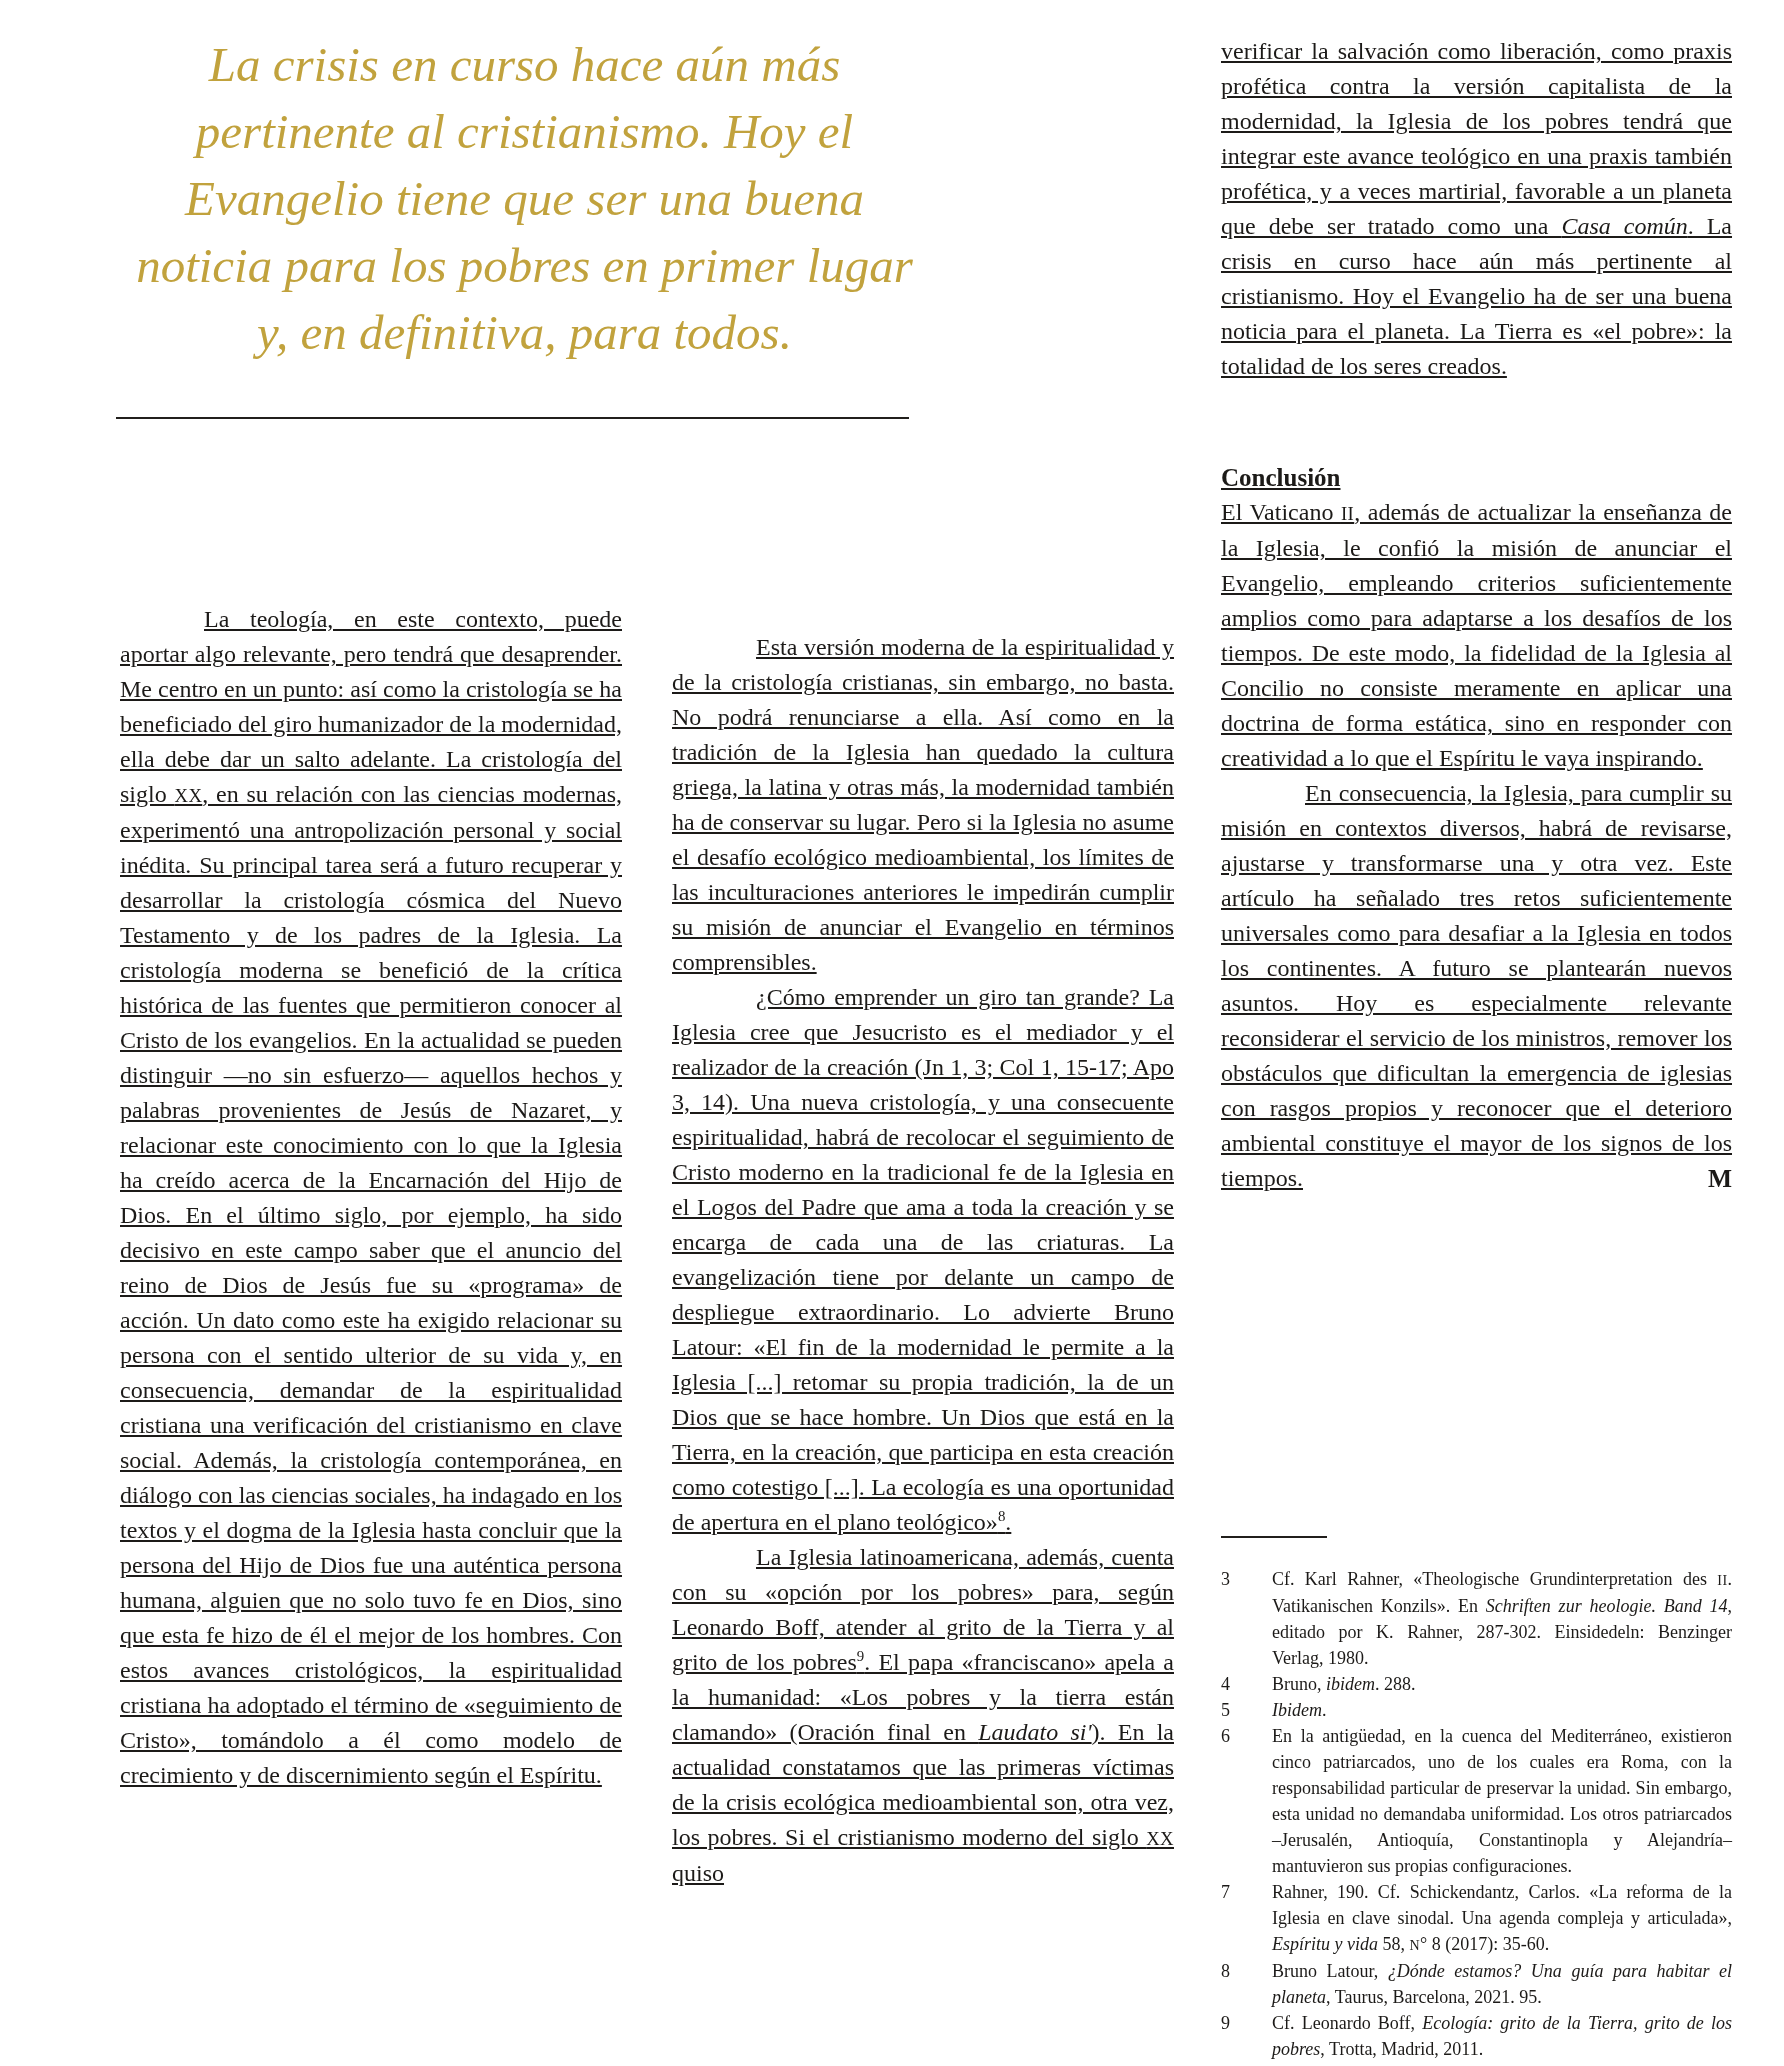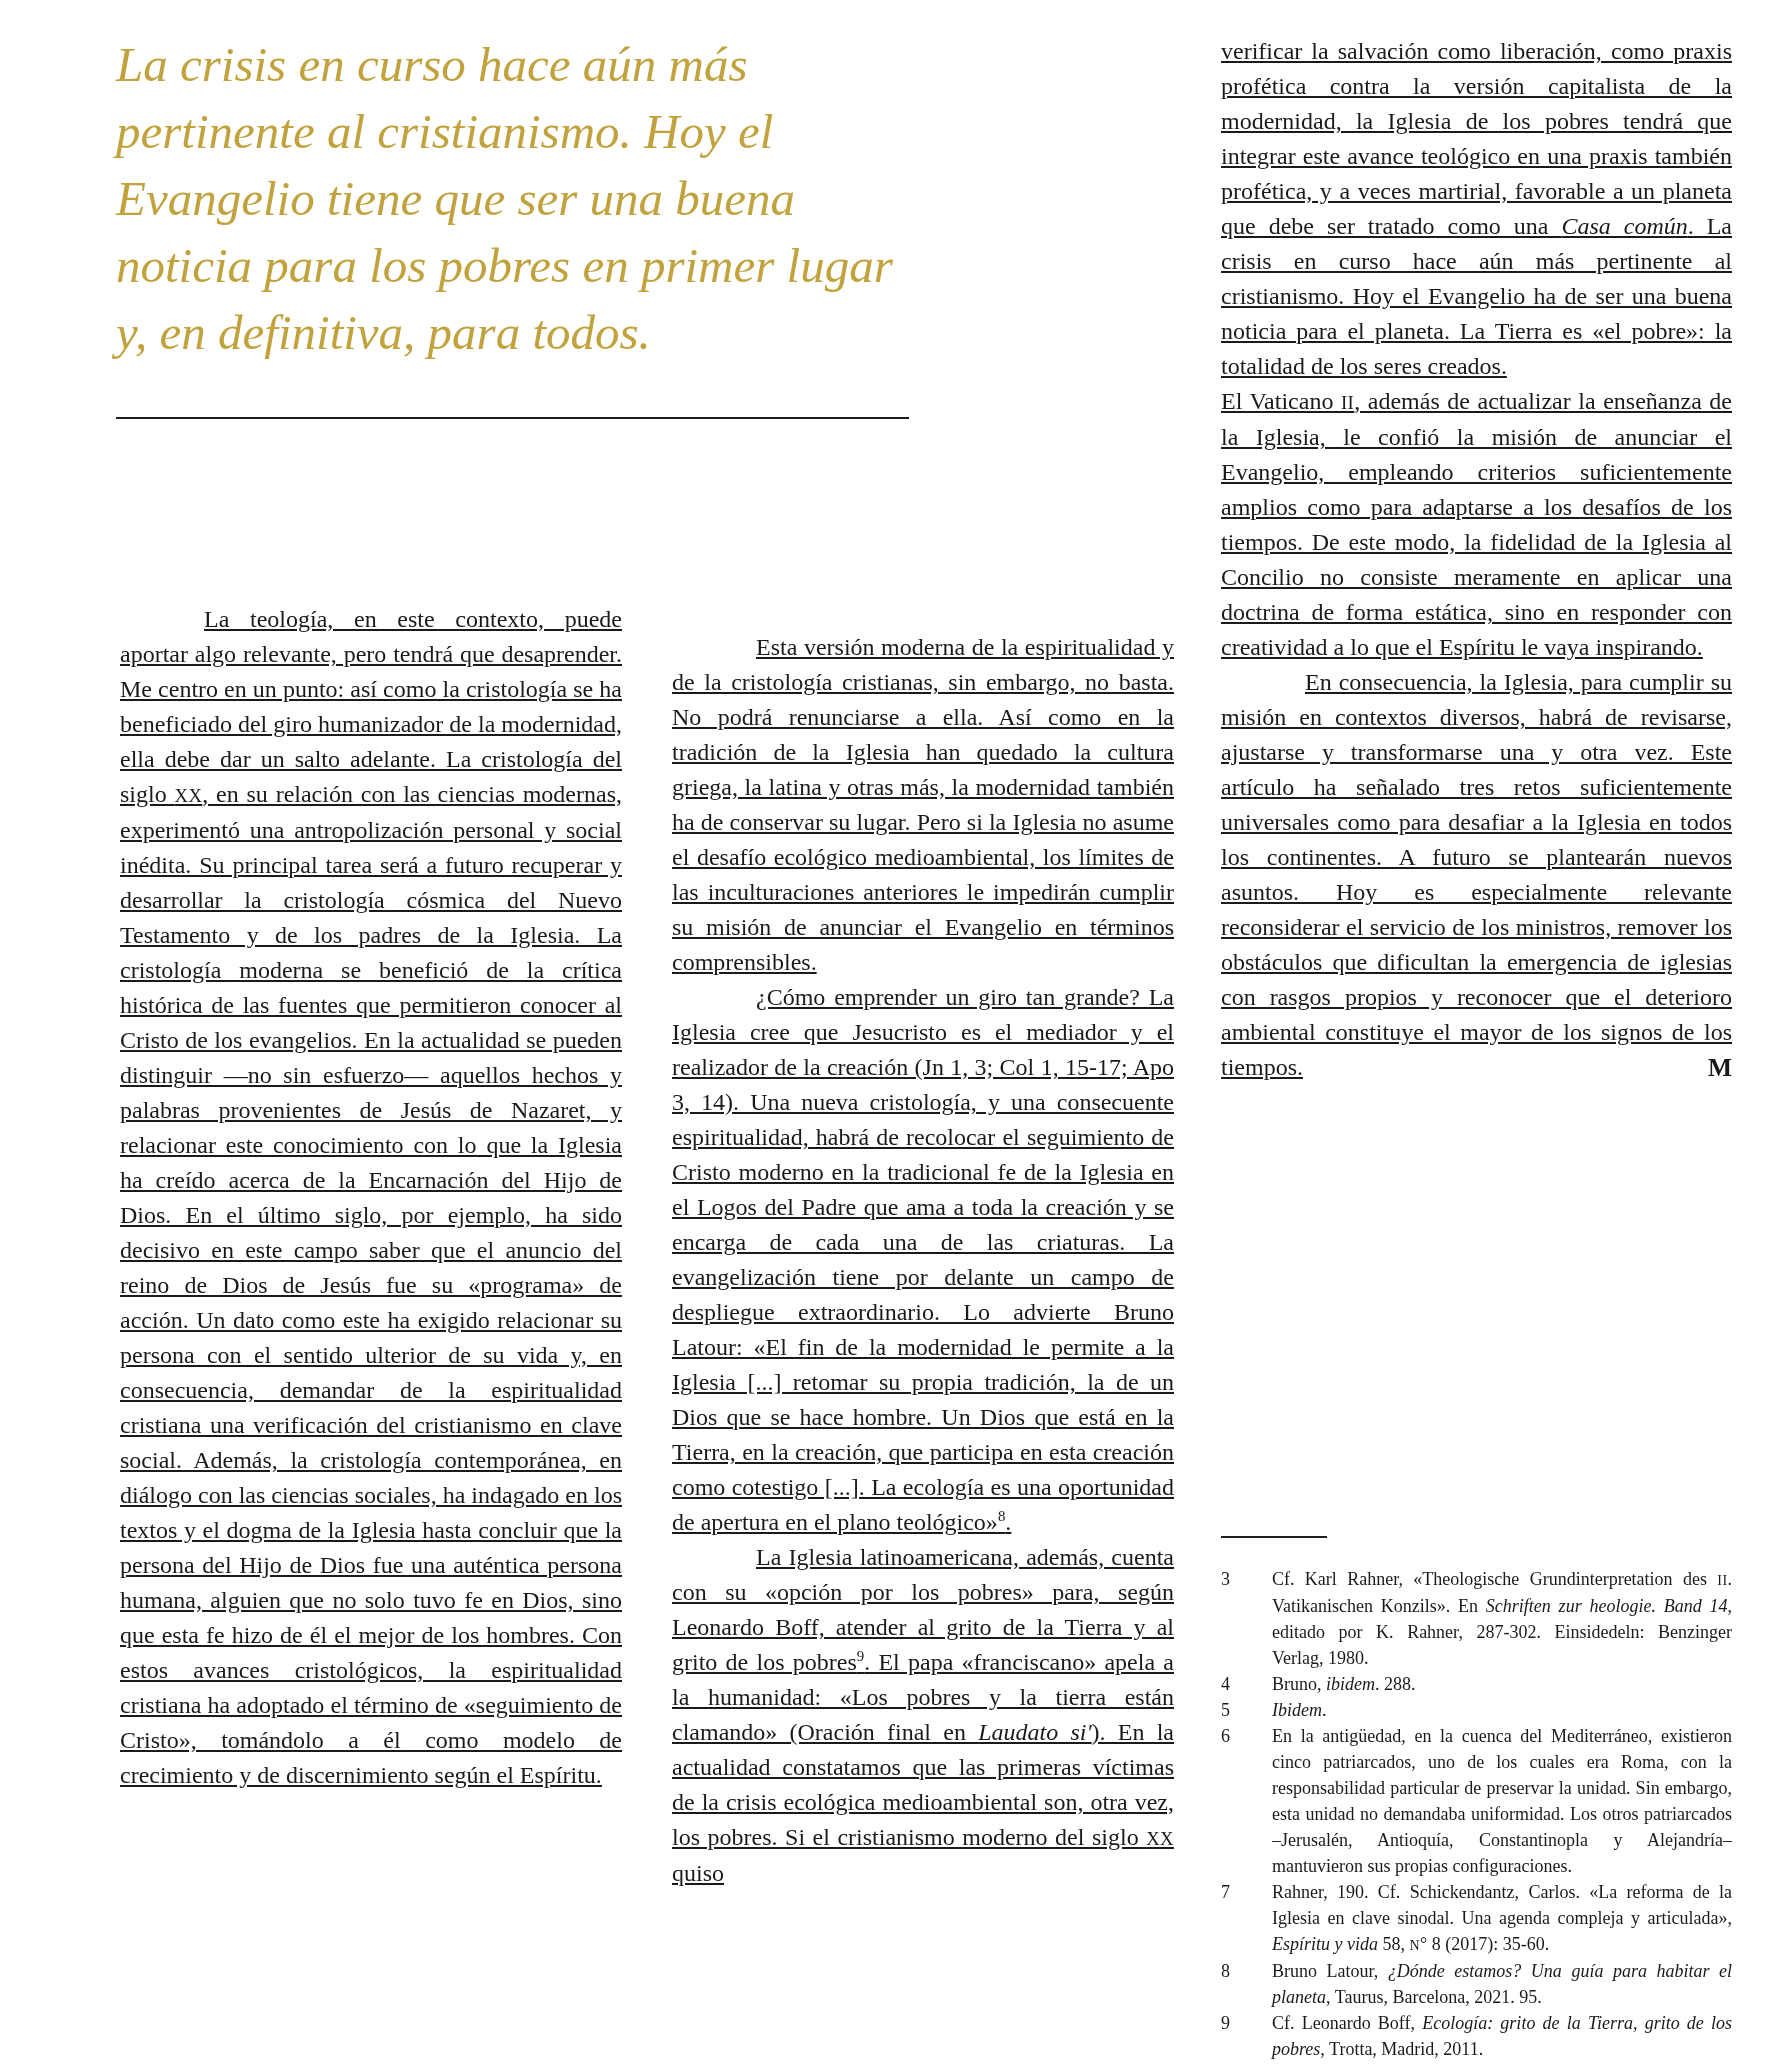--- a/index.html
+++ b/index.html
@@ -8,21 +8,21 @@
     width:1784px;height:2066px;
     background:#ffffff;
     color:#1c1a18;
     font-family:"Liberation Serif", serif;
     overflow:hidden;
   }
   
   .pullquote{
     position:absolute;left:116px;top:31px;width:817px;
     font-style:italic;font-size:49px;line-height:67px;
-    color:#c1a23d;text-align:left;
+    color:#c1a23d;text-align:center;
   }
   .quote-rule{
     position:absolute;left:116px;top:417px;width:793px;height:2.2px;
     background:#211f1c;
   }
   
   .col{
     position:absolute;
     font-size:24px;line-height:35px;
     text-align:justify;
@@ -67,20 +67,21 @@
   <div class="col col-mid">
       <p class="indent"><span>Esta versión moderna de la espiritualidad y de la cristología cristianas, sin embargo, no basta. No podrá renunciarse a ella. Así como en la tradición de la Iglesia han quedado la cultura griega, la latina y otras más, la modernidad también ha de conservar su lugar. Pero si la Iglesia no asume el desafío ecológico medioambiental, los límites de las inculturaciones anteriores le impedirán cumplir su misión de anunciar el Evangelio en términos comprensibles.</span></p>
       <p class="indent"><span>¿Cómo emprender un giro tan grande? La Iglesia cree que Jesucristo es el mediador y el realizador de la creación (Jn 1, 3; Col 1, 15-17; Apo 3, 14). Una nueva cristología, y una consecuente espiritualidad, habrá de recolocar el seguimiento de Cristo moderno en la tradicional fe de la Iglesia en el Logos del Padre que ama a toda la creación y se encarga de cada una de las criaturas. La evangelización tiene por delante un campo de despliegue extraordinario. Lo advierte Bruno Latour: «El fin de la modernidad le permite a la Iglesia [...] retomar su propia tradición, la de un Dios que se hace hombre. Un Dios que está en la Tierra, en la creación, que participa en esta creación como cotestigo [...]. La ecología es una oportunidad de apertura en el plano teológico»</span><span class="sup">8</span><span>.</span></p>
       <p class="indent"><span>La Iglesia latinoamericana, además, cuenta con su «opción por los pobres» para, según Leonardo Boff, atender al grito de la Tierra y al grito de los pobres</span><span class="sup">9</span><span>. El papa «franciscano» apela a la humanidad: «Los pobres y la tierra están clamando» (Oración final en </span><span class="it">Laudato si'</span><span>). En la actualidad constatamos que las primeras víctimas de la crisis ecológica medioambiental son, otra vez, los pobres. Si el cristianismo moderno del siglo </span><span class="sc">XX</span><span> quiso</span></p>
     </div>
 
   <div class="col col-right">
     <div>
         <p><span>verificar la salvación como liberación, como praxis profética contra la versión capitalista de la modernidad, la Iglesia de los pobres tendrá que integrar este avance teológico en una praxis también profética, y a veces martirial, favorable a un planeta que debe ser tratado como una </span><span class="it">Casa común</span><span>. La crisis en curso hace aún más pertinente al cristianismo. Hoy el Evangelio ha de ser una buena noticia para el planeta. La Tierra es «el pobre»: la totalidad de los seres creados.</span></p>
       </div>
+    <h2 class="conclusion-heading">Conclusión</h2>
     <div>
         <p><span>El Vaticano </span><span class="sc">II</span><span>, además de actualizar la enseñanza de la Iglesia, le confió la misión de anunciar el Evangelio, empleando criterios suficientemente amplios como para adaptarse a los desafíos de los tiempos. De este modo, la fidelidad de la Iglesia al Concilio no consiste meramente en aplicar una doctrina de forma estática, sino en responder con creatividad a lo que el Espíritu le vaya inspirando.</span></p>
         <p class="indent"><span>En consecuencia, la Iglesia, para cumplir su misión en contextos diversos, habrá de revisarse, ajustarse y transformarse una y otra vez. Este artículo ha señalado tres retos suficientemente universales como para desafiar a la Iglesia en todos los continentes. A futuro se plantearán nuevos asuntos. Hoy es especialmente relevante reconsiderar el servicio de los ministros, remover los obstáculos que dificultan la emergencia de iglesias con rasgos propios y reconocer que el deterioro ambiental constituye el mayor de los signos de los tiempos.</span><span class="endmark">M</span></p>
       </div>
   </div>
 
   <div class="footnotes">
     <div class="fn-rule"></div>
     <div>
         <div class="fn-item">

